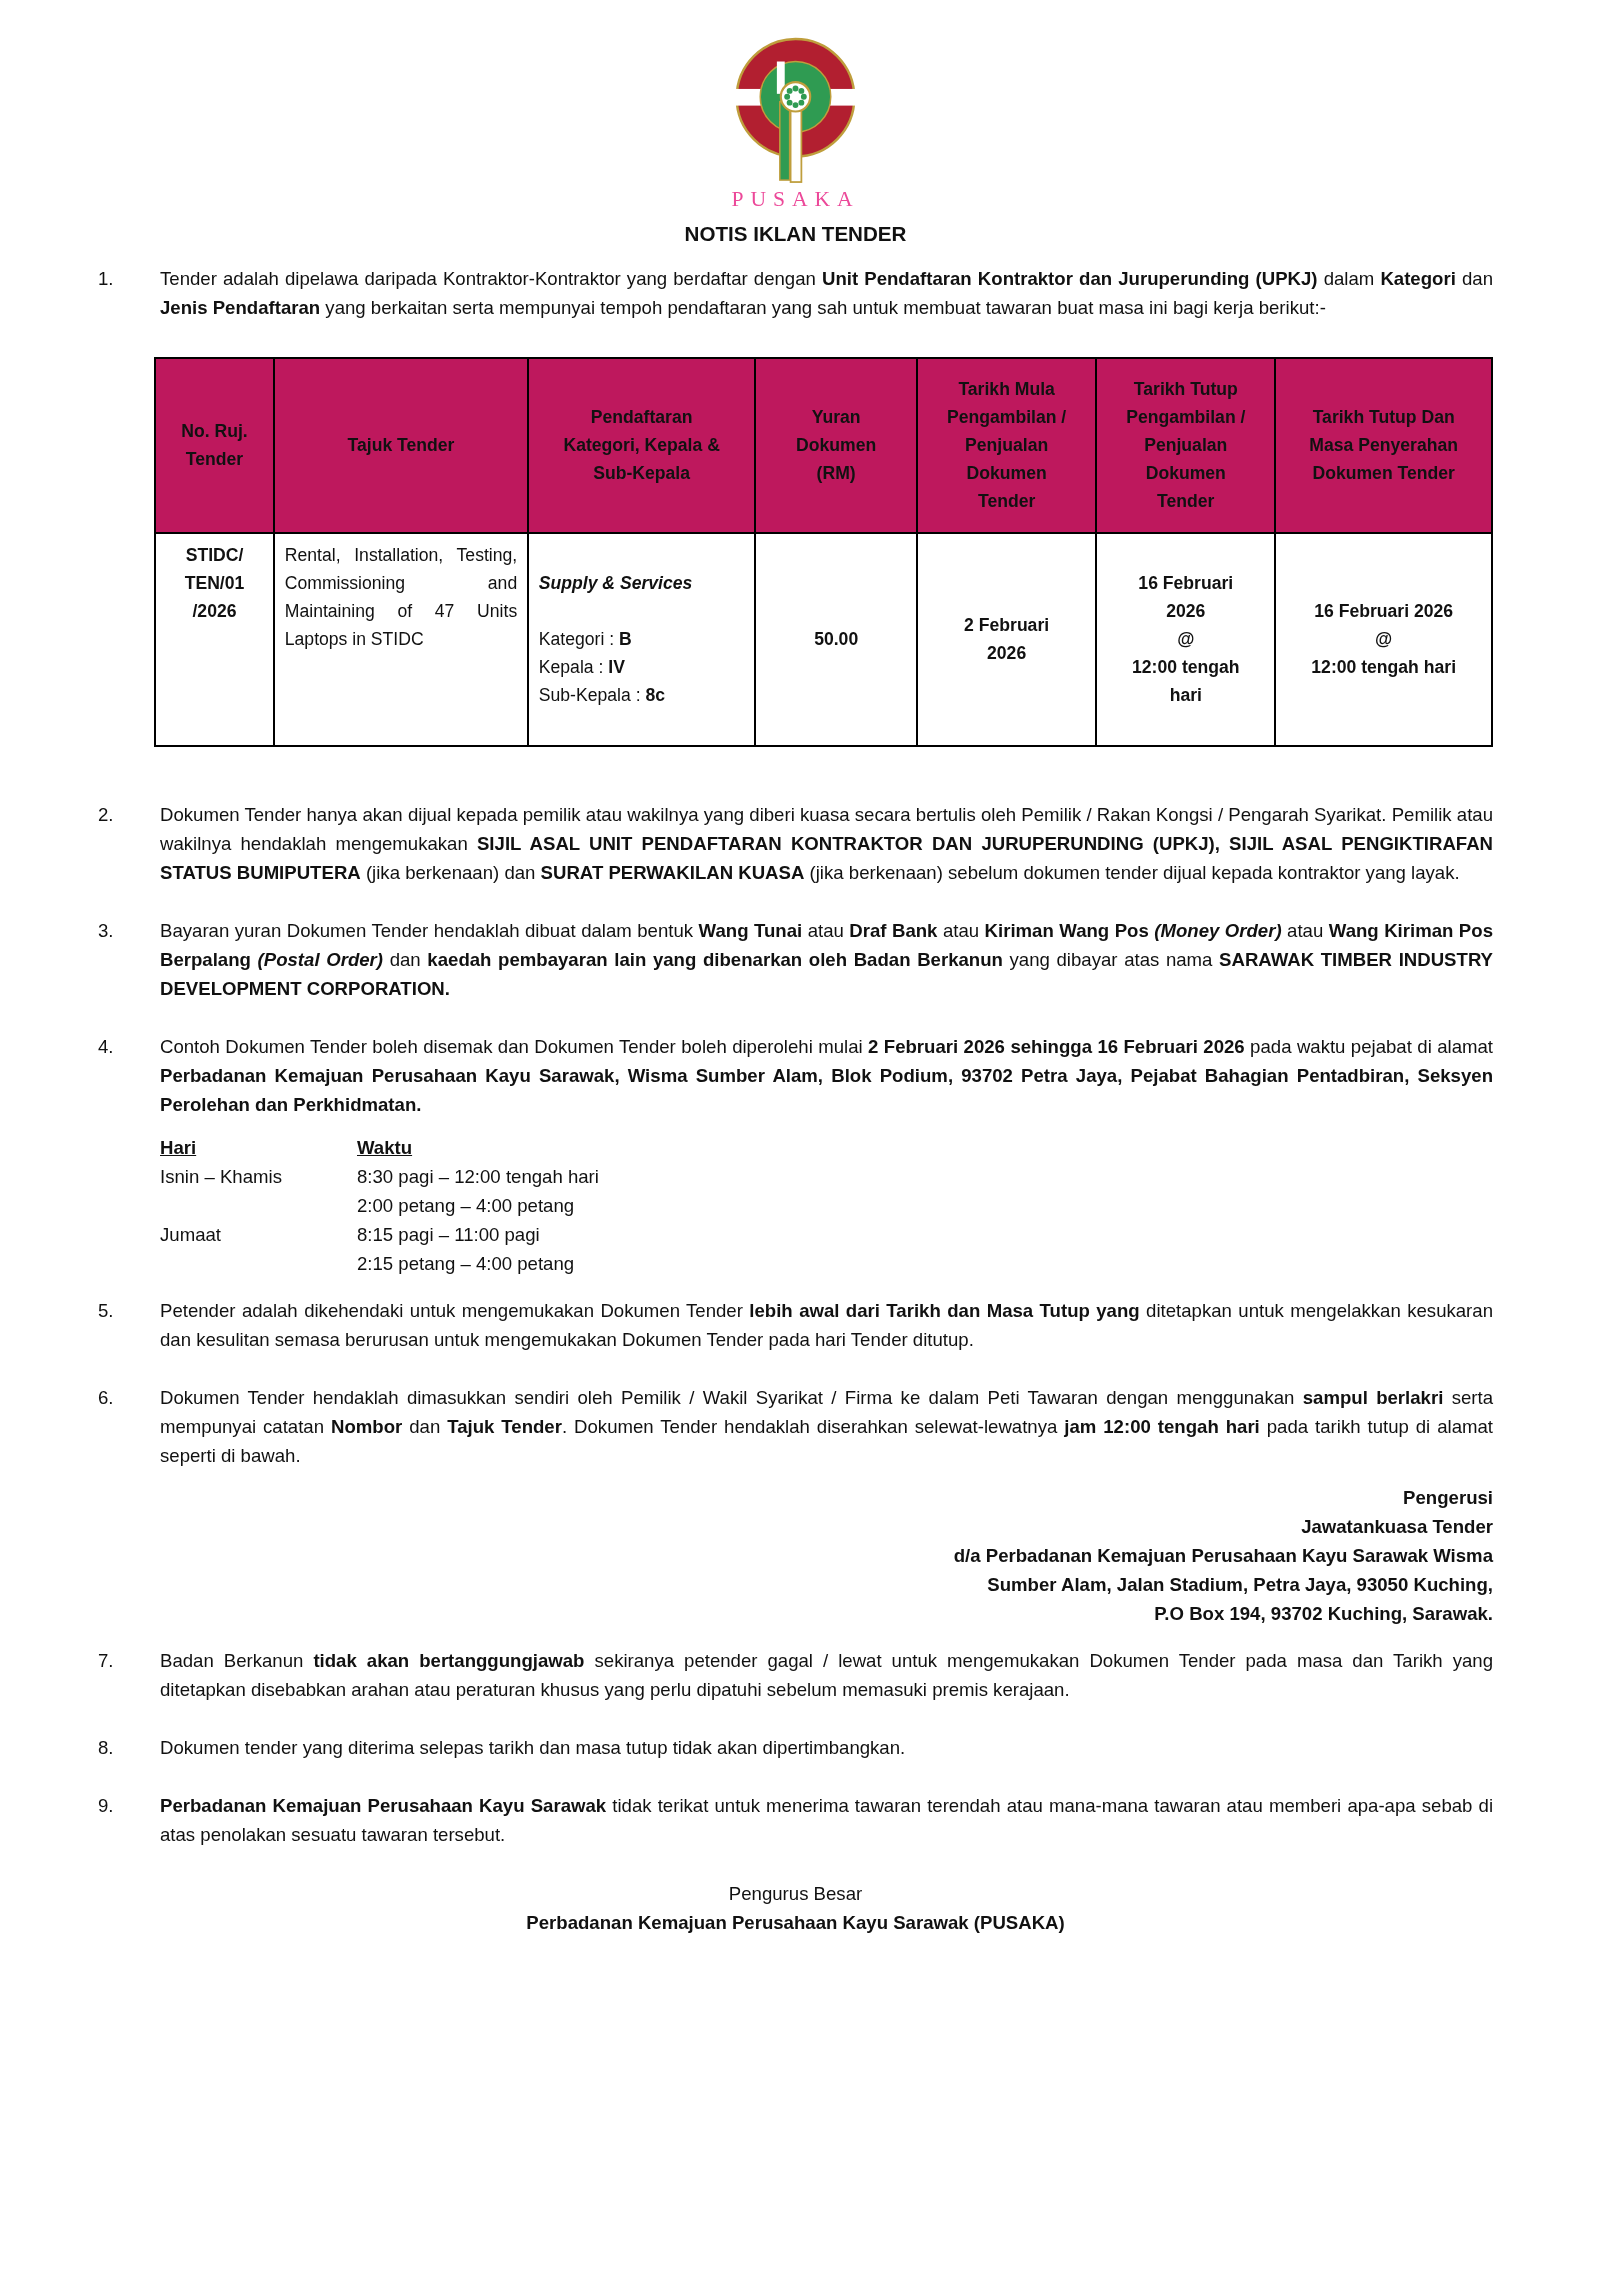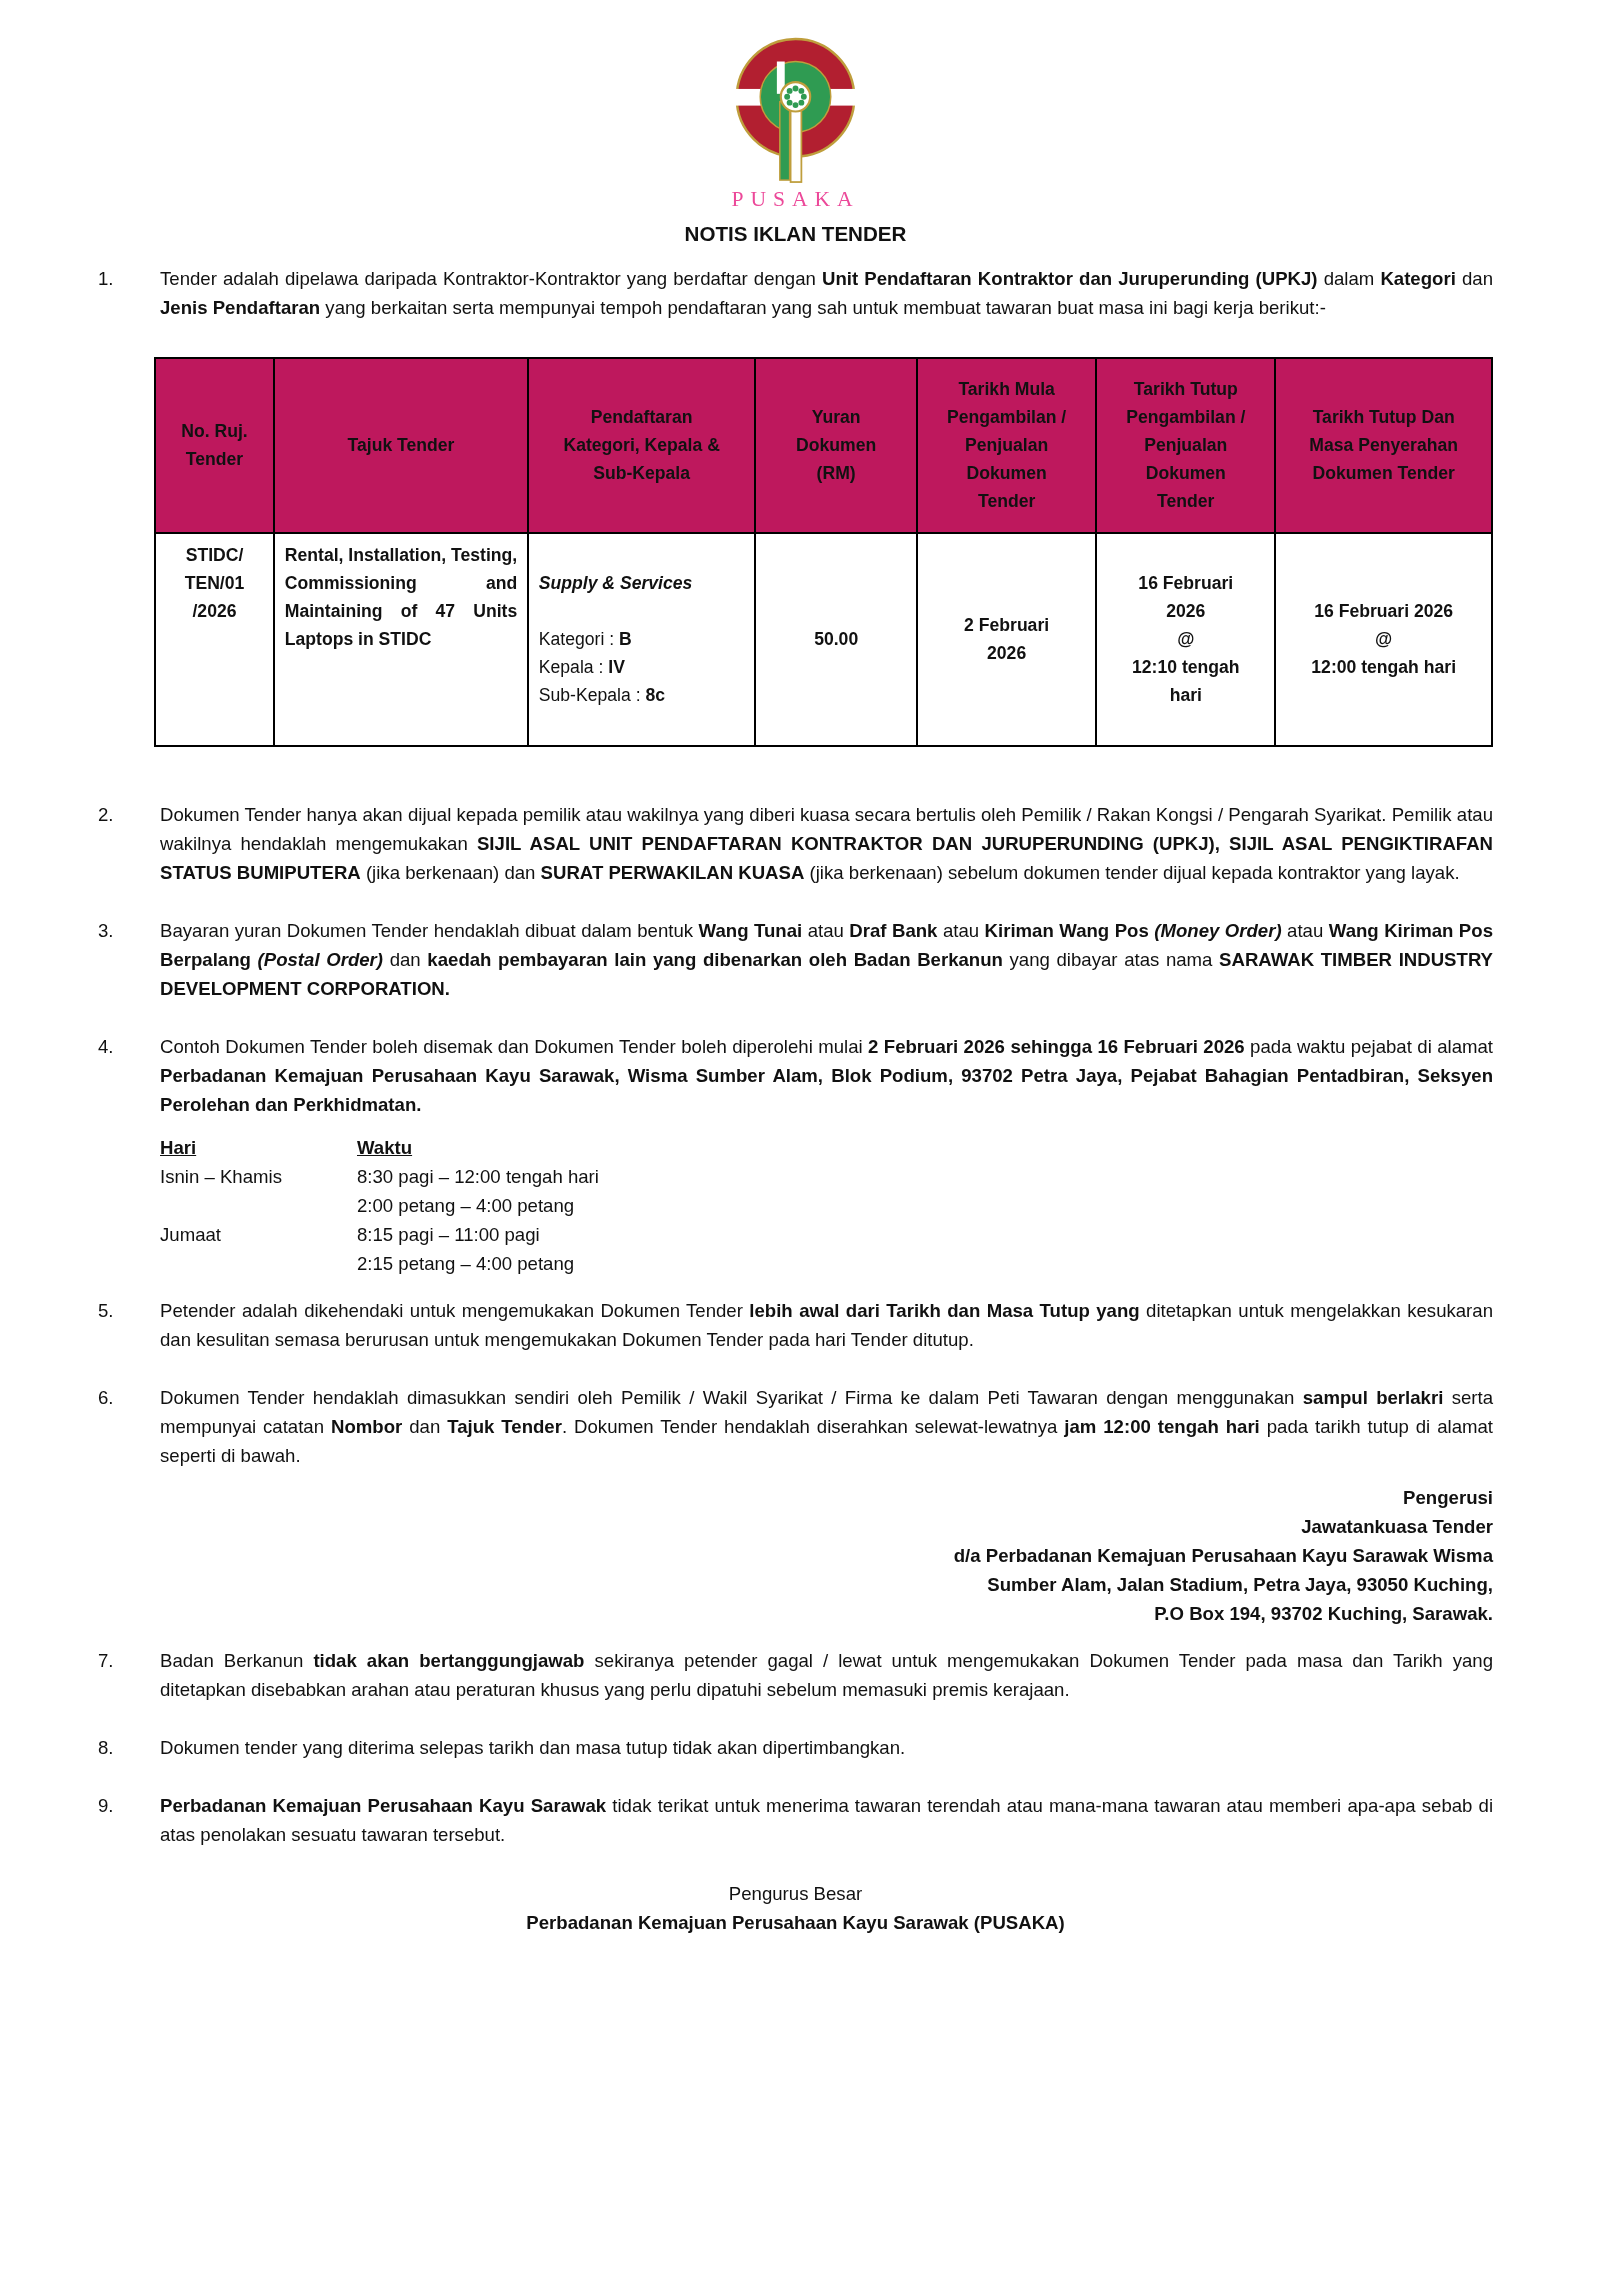--- a/index.html
+++ b/index.html
@@ -26,21 +26,21 @@
     border-collapse:collapse;border:2.9px solid #000;
     width:calc(100% - 56px);margin:35px 0 53px 56px;
     font-size:17.6px;line-height:28px;table-layout:fixed;
   }
   .tender-table th,.tender-table td{border:2px solid #000;padding:7.8px 9.8px;}
   .tender-table th{
     background:#be185d;font-weight:bold;text-align:center;vertical-align:middle;height:157px;
   }
   .tender-table td{height:196px;vertical-align:middle;}
   td.cell-ref{vertical-align:top;font-weight:bold;text-align:center;}
-  td.cell-title{vertical-align:top;text-align:justify;font-weight:bold;}
+  td.cell-title{vertical-align:top;text-align:justify;}
   td.cell-reg{text-align:left;}
   td.cell-fee{text-align:center;font-weight:bold;}
   td.cell-date{text-align:center;font-weight:bold;}
   .sched{margin:0 0 17.6px 62px;}
   .sched-row{display:flex;}
   .sched-day{flex:0 0 197px;width:197px;}
   .sched-head .hd{font-weight:bold;text-decoration:underline;}
   .sched-head .hd.pad{padding-right:13.7px;}
   .address-block{text-align:right;font-weight:bold;margin:0 0 17.6px 0;}
   .footer-block{text-align:center;margin-top:30px;}
@@ -144,21 +144,21 @@
           </td>
       <td class="cell-fee">50.00</td>
       <td class="cell-date">
             <div>2 Februari</div>
             <div>2026</div>
           </td>
       <td class="cell-date">
             <div>16 Februari</div>
             <div>2026</div>
             <div>@</div>
-            <div>12:10 tengah</div>
+            <div>12:00 tengah</div>
             <div>hari</div>
           </td>
       <td class="cell-date">
             <div>16 Februari 2026</div>
             <div>@</div>
             <div>12:00 tengah hari</div>
           </td>
     </tr>
   </tbody>
     </table>

